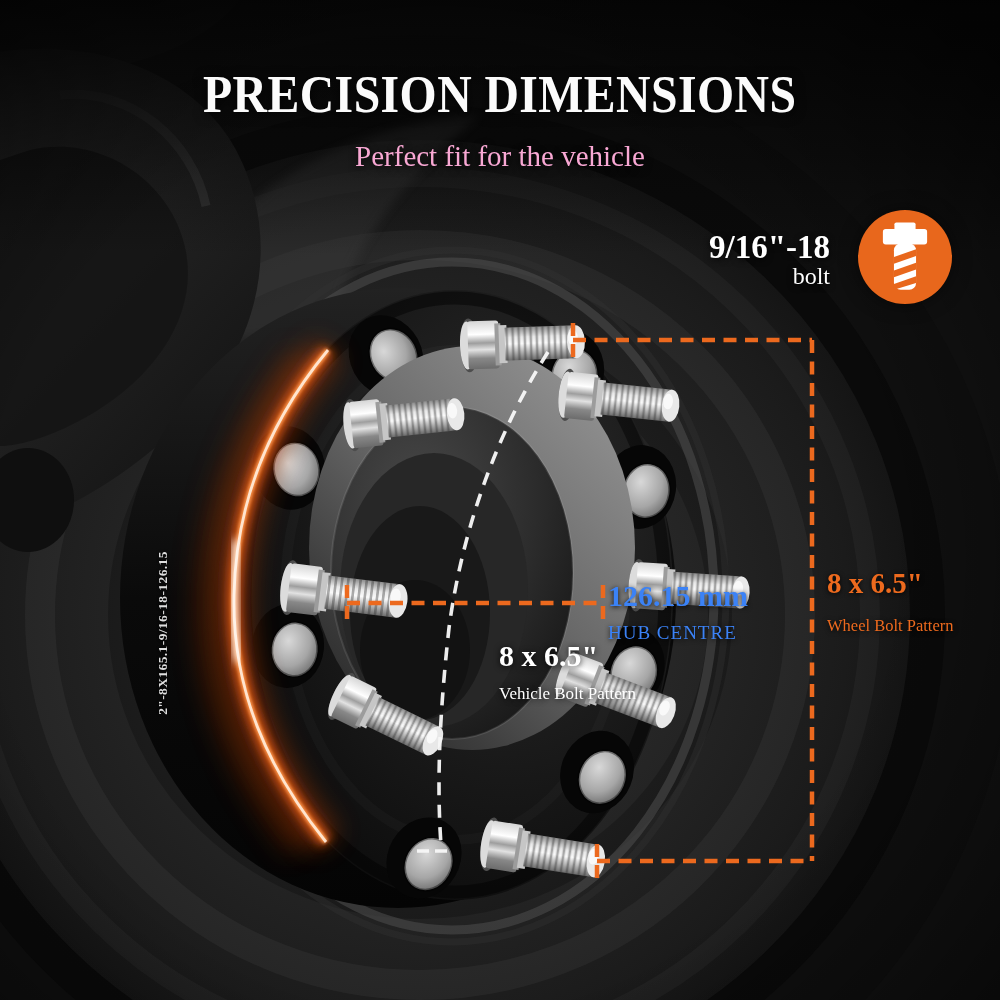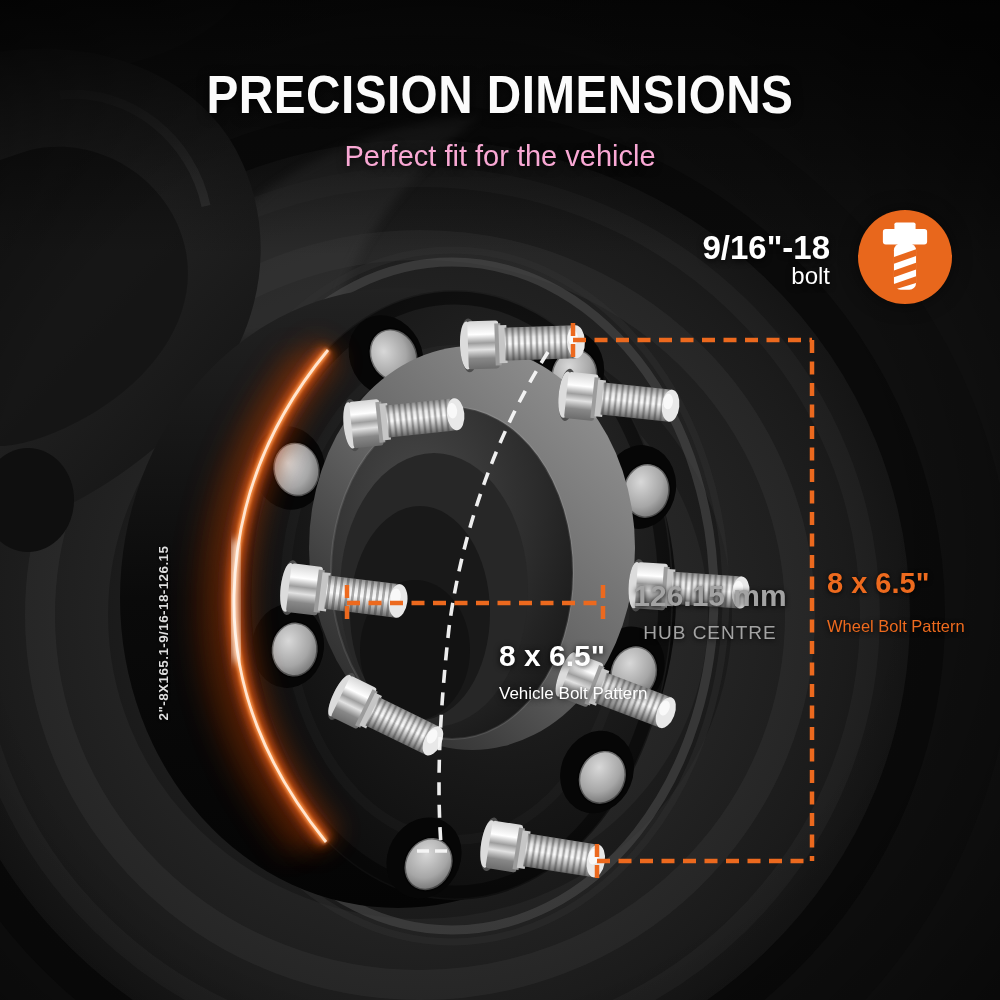--- a/index.html
+++ b/index.html
@@ -1,30 +1,30 @@
 <!DOCTYPE html>
 <html><head>
 <meta charset="utf-8">
 <style>
   html,body{margin:0;padding:0;background:#000;}
   #stage{
     position:relative;width:1000px;height:1000px;overflow:hidden;
     background:#131313;
-    font-family:Liberation Sans, sans-serif;
+    font-family:Liberation Serif, serif;
   }
   #photo{position:absolute;inset:0;z-index:1;}
   .ov{position:absolute;z-index:3;}
   .title-wrap{left:0;top:68px;width:1000px;text-align:center;color:#fbfbfb;}
   .title-inner{display:inline-block;transform:scaleX(.9);font-weight:700;font-size:53px;line-height:1;letter-spacing:.5px;text-shadow:0 2px 12px rgba(0,0,0,.9);}
   .subtitle{left:0;top:140px;width:1000px;text-align:center;font-size:29px;font-weight:400;color:#f9a8d4;text-shadow:0 2px 8px rgba(0,0,0,.85);}
   .boltspec{left:530px;top:231px;width:300px;text-align:right;color:#ffffff;}
   .boltspec-val{font-size:33px;font-weight:700;line-height:1;text-shadow:0 2px 6px rgba(0,0,0,.8);}
   .boltspec-lab{font-size:24px;font-weight:400;margin-top:0;line-height:1;text-shadow:0 2px 6px rgba(0,0,0,.8);}
   .icon-circle{left:858px;top:210px;width:94px;height:94px;border-radius:50%;background:#E8671C;display:flex;align-items:center;justify-content:center;box-shadow:0 0 18px rgba(0,0,0,.5);}
-  .hubcentre{left:608px;top:581px;width:204px;text-align:center;color:#a3a3a3;}
+  .hubcentre{left:608px;top:581px;width:204px;text-align:left;color:#3b82f6;}
   .hubcentre-val{font-size:30px;font-weight:700;line-height:1;text-shadow:0 1px 5px rgba(0,0,0,.9);}
   .hubcentre-lab{font-size:19px;font-weight:400;margin-top:12px;letter-spacing:1px;line-height:1;text-shadow:0 1px 5px rgba(0,0,0,.9);}
   .wheelbp{left:827px;top:569px;width:170px;text-align:left;color:#ED6A1E;}
   .wheelbp-val{font-size:29px;font-weight:700;line-height:1;text-shadow:0 1px 5px rgba(0,0,0,.9);}
   .wheelbp-lab{font-size:16.5px;font-weight:400;margin-top:20px;line-height:1;text-shadow:0 1px 5px rgba(0,0,0,.9);}
   .vehiclebp{left:499px;top:641px;width:220px;text-align:left;color:#ffffff;}
   .vehiclebp-val{font-size:30px;font-weight:700;line-height:1;text-shadow:0 1px 6px rgba(0,0,0,.9);}
   .vehiclebp-lab{font-size:17px;font-weight:400;margin-top:14px;line-height:1;text-shadow:0 1px 6px rgba(0,0,0,.9);}
   .engraving{left:163px;top:633px;transform:translate(-50%,-50%) rotate(-90deg);transform-origin:center;
     font-size:13.5px;font-weight:700;color:#dedede;letter-spacing:.4px;white-space:nowrap;text-shadow:0 0 3px #000;}

